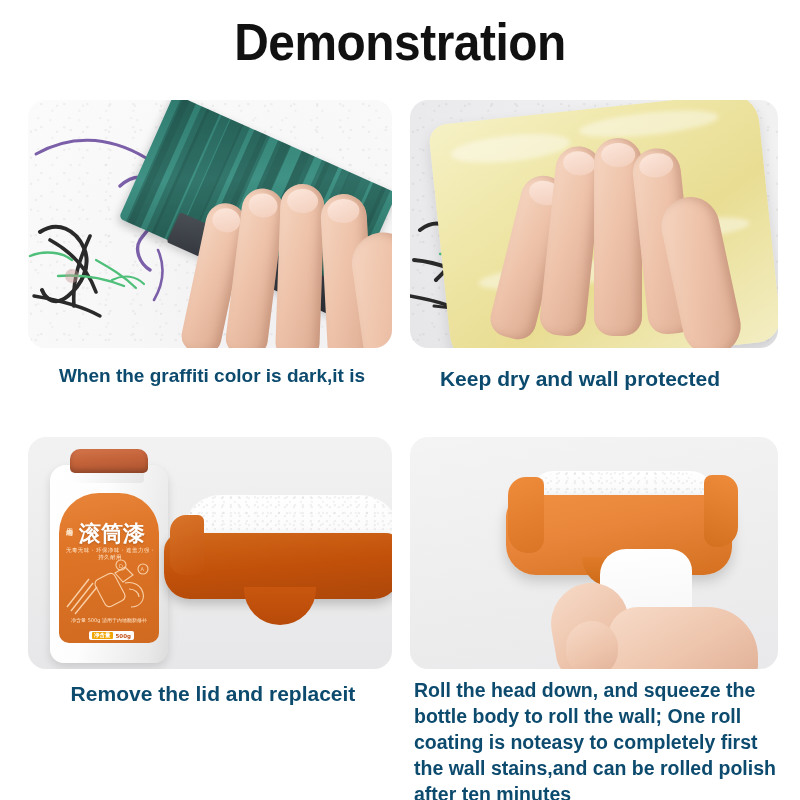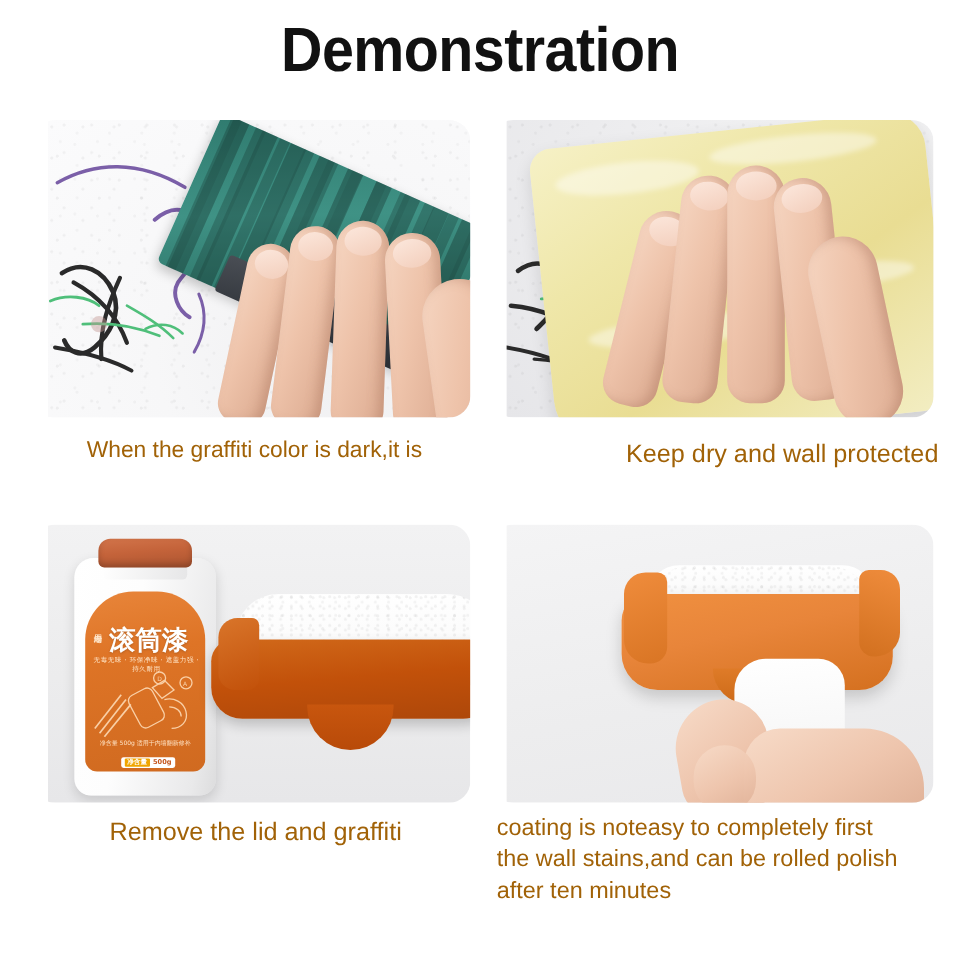--- a/index.html
+++ b/index.html
@@ -24,32 +24,32 @@
     font-family:"Liberation Sans", sans-serif;
   }
 
   
   .panel{position:absolute;border-radius:18px;overflow:hidden;}
   .p1{left:28px;top:100px;width:364px;height:248px;}
   .p2{left:410px;top:100px;width:368px;height:248px;}
   .p3{left:28px;top:437px;width:364px;height:232px;}
   .p4{left:410px;top:437px;width:368px;height:232px;}
 
-  .photo{position:absolute;inset:0;overflow:hidden;margin-left:12px;}
+  .photo{position:absolute;inset:0;overflow:hidden;}
 
   
   .cap{
     position:absolute;
-    color:#a16207;
-    font-weight:normal;
+    color:#0c4a6e;
+    font-weight:bold;
     font-family:"Liberation Sans", sans-serif;
     line-height:1.30;
   }
   .cap1{left:22px;top:364px;width:380px;text-align:center;font-size:19px;}
-  .cap2{left:412px;top:365px;width:370px;text-align:right;font-size:21px;}
+  .cap2{left:395px;top:365px;width:370px;text-align:center;font-size:21px;}
   .cap3{left:22px;top:680px;width:382px;text-align:center;font-size:21px;}
   .cap4{left:414px;top:678px;width:372px;text-align:left;font-size:19.5px;line-height:1.33;}
 
   
   .wall1{
     position:absolute;inset:0;
     background:
       radial-gradient(ellipse at 70% 80%, #efeff1 0%, #f7f7f8 45%, #fbfbfc 100%),
       linear-gradient(160deg,#fdfdfd 0%,#f2f2f4 100%);
   }
@@ -429,21 +429,21 @@
         <div class="roller3-nap">
           <div class="nap-tex"></div>
         </div>
         <div class="roller3-frame"></div>
         <div class="roller3-arm"></div>
         <div class="roller3-stem"></div>
       </div>
     </div>
   </div>
   <div class="cap cap3">
-    <div>Remove the lid and graffiti</div>
+    <div>Remove the lid and replaceit</div>
   </div>
 
   <div class="panel p4">
     <div class="photo">
       <div class="bg4"></div>
 
       <div class="roller4">
         <div class="roller4-nap">
           <div class="nap-tex"></div>
         </div>
@@ -455,18 +455,20 @@
 
       <div class="hand4">
         <div class="paper-strip"></div>
         <div class="thumb" style="left:0px;  top:18px; width:78px; height:92px; transform:rotate(-10deg);"></div>
         <div class="thumb" style="left:56px; top:42px; width:150px; height:74px; border-radius:30px 50px 16px 16px;"></div>
         <div class="thumb" style="left:14px; top:56px; width:52px; height:56px; border-radius:30px; opacity:.95;"></div>
       </div>
     </div>
   </div>
   <div class="cap cap4">
+    <div>Roll the head down, and squeeze the</div>
+    <div>bottle body to roll the wall; One roll</div>
     <div>coating is noteasy to completely first</div>
     <div>the wall stains,and can be rolled polish</div>
     <div>after ten minutes</div>
   </div>
 
 </div>
 
 </body></html>

